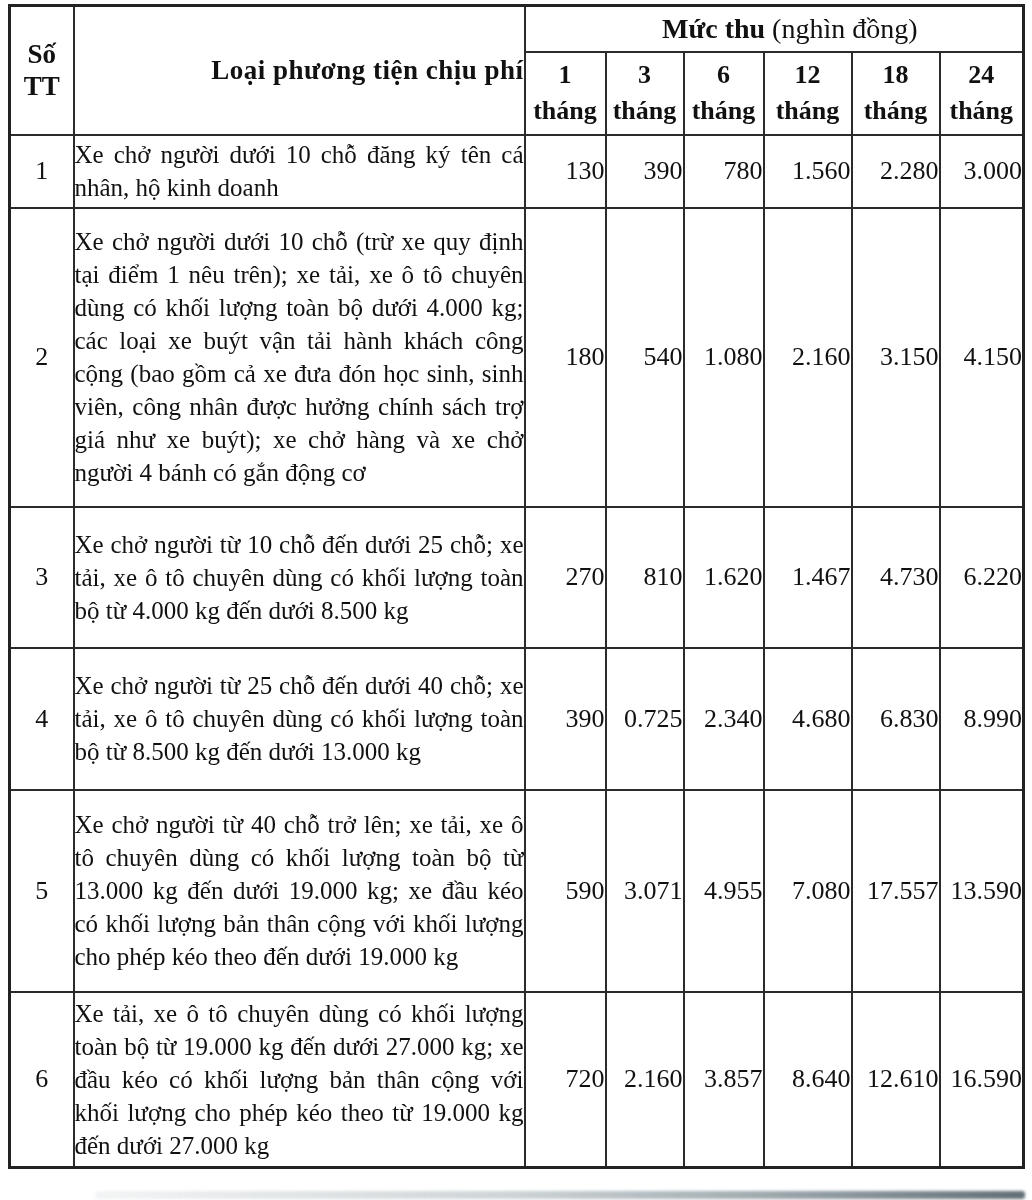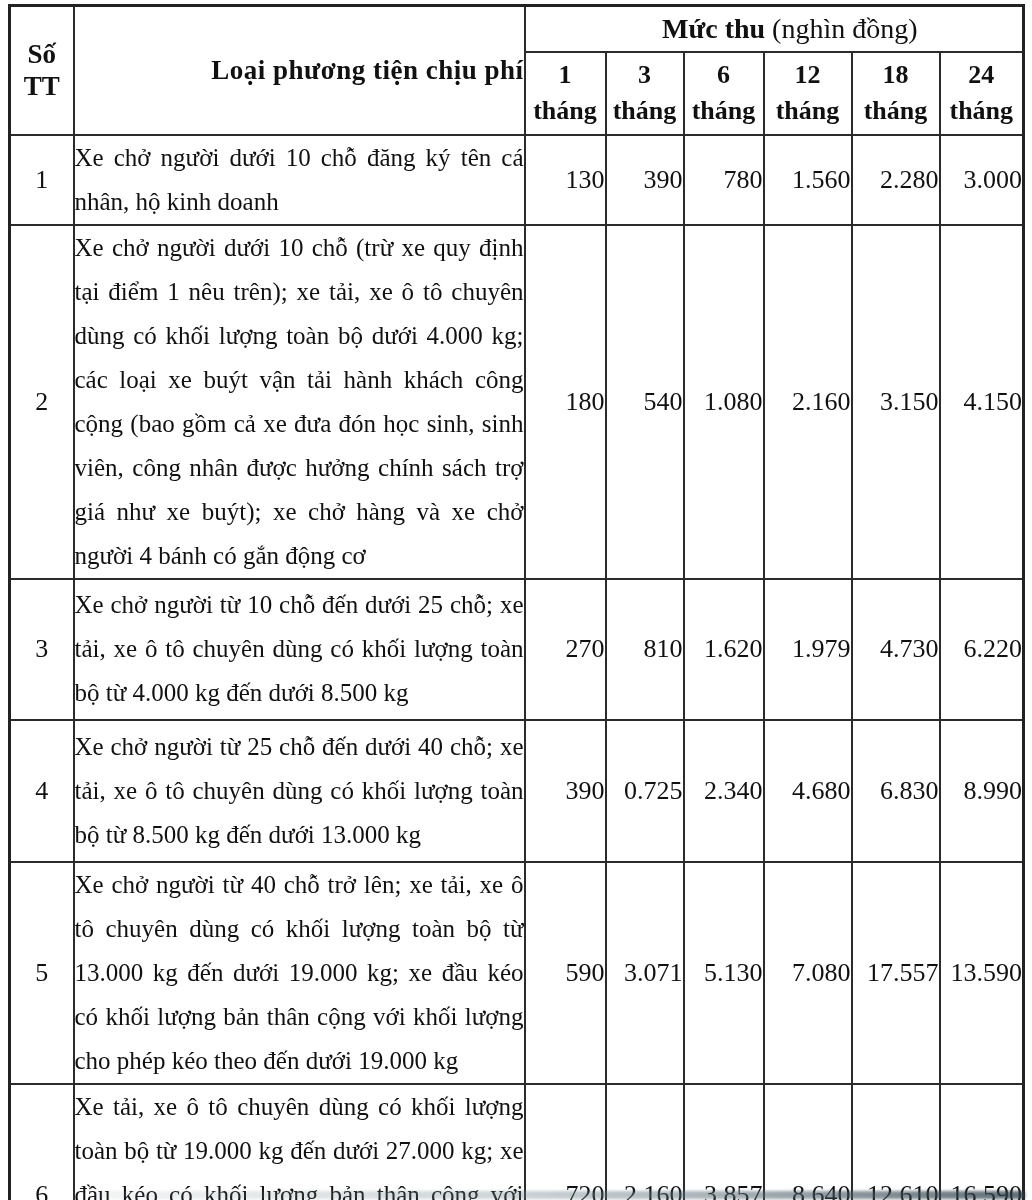--- a/index.html
+++ b/index.html
@@ -86,21 +86,21 @@
   }
   th.period-head .num, th.period-head .unit { display: block; }
 
   td.no-cell {
     font-size: 26px;
     text-align: center;
     vertical-align: middle;
   }
   td.desc-cell {
     font-size: 25px;
-    line-height: 44px;
+    line-height: 33px;
     text-align: justify;
     vertical-align: middle;
     padding: 1px 7px 1px 8px;
     margin-top: 43px;
   }
   td.val-cell {
     font-size: 26px;
     text-align: right;
     vertical-align: middle;
   }
@@ -191,40 +191,40 @@
         <td class="val-cell">2.160</td>
         <td class="val-cell">3.150</td>
         <td class="val-cell">4.150</td>
       </tr>
       <tr class="r3">
         <td class="no-cell">3</td>
         <td class="desc-cell">Xe chở người từ 10 chỗ đến dưới 25 chỗ; xe tải, xe ô tô chuyên dùng có khối lượng toàn bộ từ 4.000 kg đến dưới 8.500 kg</td>
         <td class="val-cell">270</td>
         <td class="val-cell">810</td>
         <td class="val-cell">1.620</td>
-        <td class="val-cell">1.979</td>
+        <td class="val-cell">1.467</td>
         <td class="val-cell">4.730</td>
         <td class="val-cell">6.220</td>
       </tr>
       <tr class="r4">
         <td class="no-cell">4</td>
         <td class="desc-cell">Xe chở người từ 25 chỗ đến dưới 40 chỗ; xe tải, xe ô tô chuyên dùng có khối lượng toàn bộ từ 8.500 kg đến dưới 13.000 kg</td>
         <td class="val-cell">390</td>
         <td class="val-cell">0.725</td>
         <td class="val-cell">2.340</td>
         <td class="val-cell">4.680</td>
         <td class="val-cell">6.830</td>
         <td class="val-cell">8.990</td>
       </tr>
       <tr class="r5">
         <td class="no-cell">5</td>
         <td class="desc-cell">Xe chở người từ 40 chỗ trở lên; xe tải, xe ô tô chuyên dùng có khối lượng toàn bộ từ 13.000 kg đến dưới 19.000 kg; xe đầu kéo có khối lượng bản thân cộng với khối lượng cho phép kéo theo đến dưới 19.000 kg</td>
         <td class="val-cell">590</td>
         <td class="val-cell">3.071</td>
-        <td class="val-cell">5.130</td>
+        <td class="val-cell">4.955</td>
         <td class="val-cell">7.080</td>
         <td class="val-cell">17.557</td>
         <td class="val-cell">13.590</td>
       </tr>
       <tr class="r6">
         <td class="no-cell">6</td>
         <td class="desc-cell">Xe tải, xe ô tô chuyên dùng có khối lượng toàn bộ từ 19.000 kg đến dưới 27.000 kg; xe đầu kéo có khối lượng bản thân cộng với khối lượng cho phép kéo theo từ 19.000 kg đến dưới 27.000 kg</td>
         <td class="val-cell">720</td>
         <td class="val-cell">2.160</td>
         <td class="val-cell">3.857</td>

